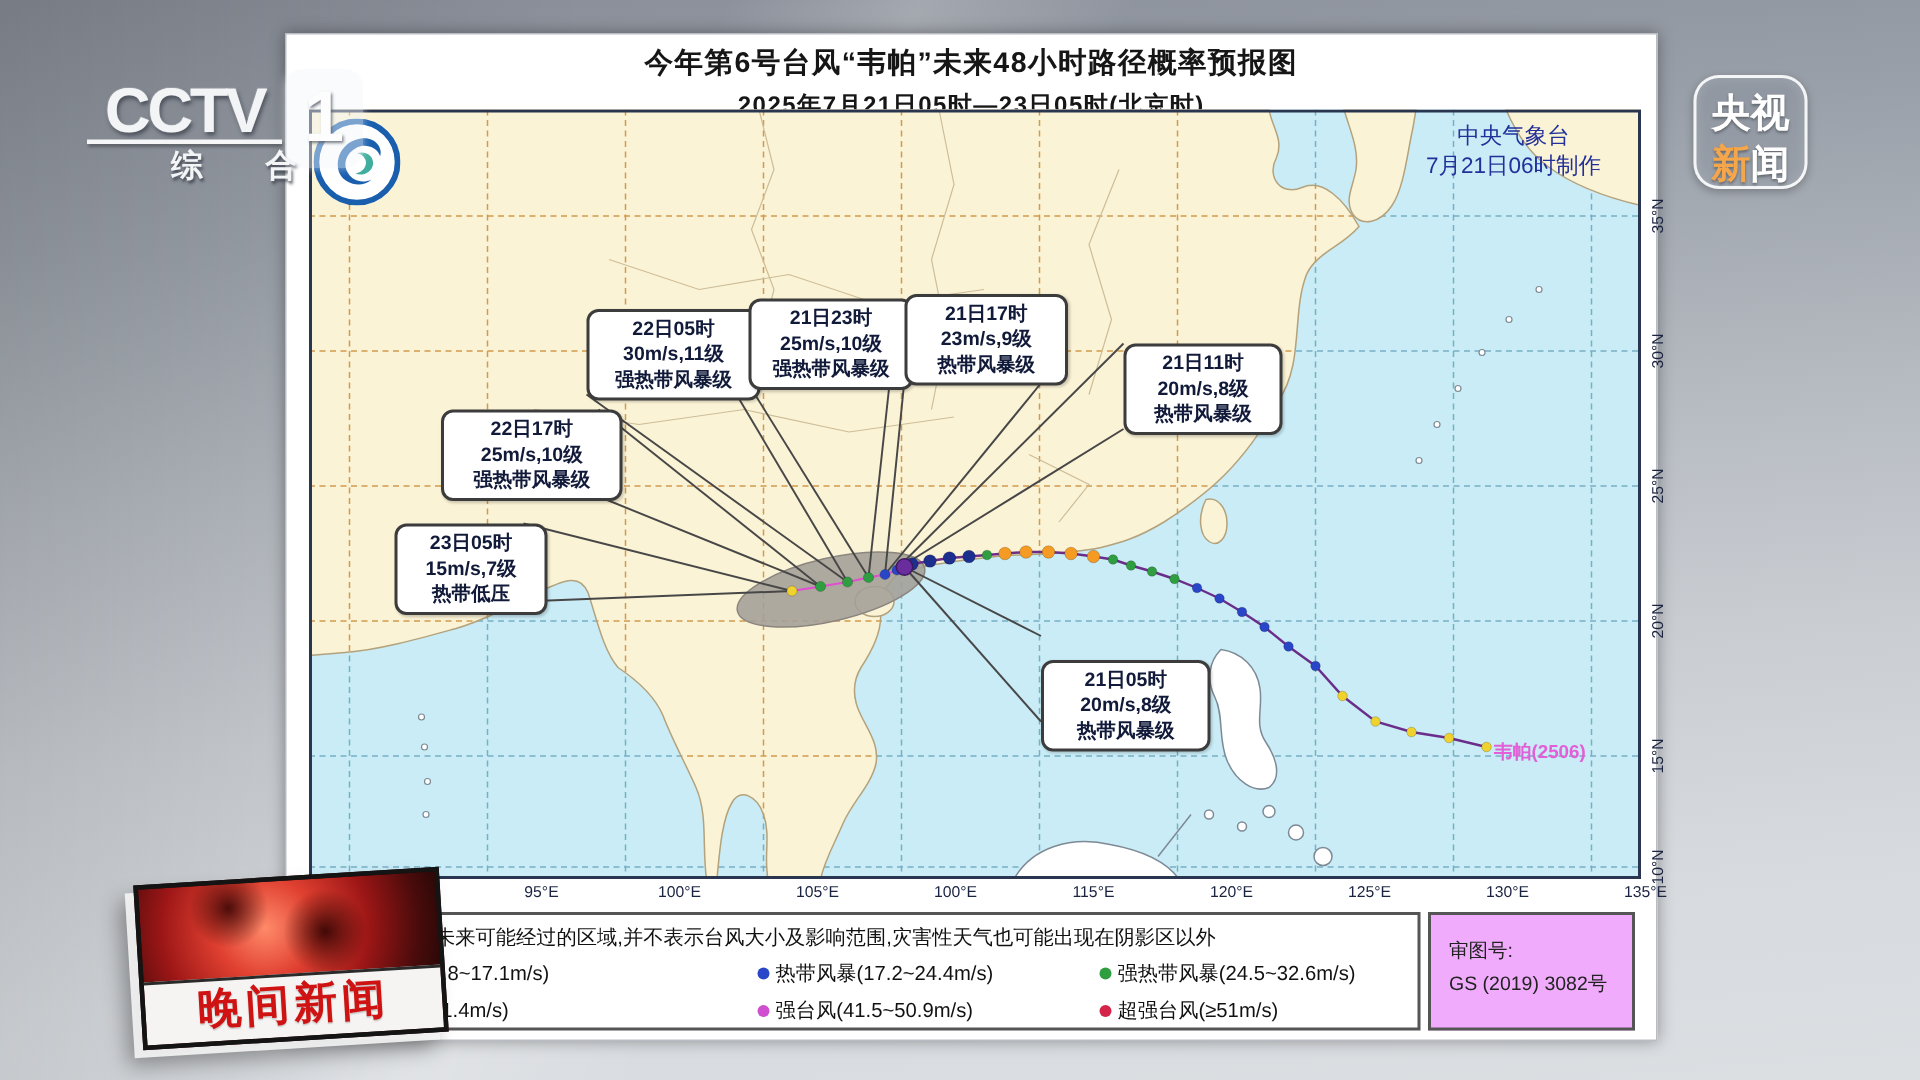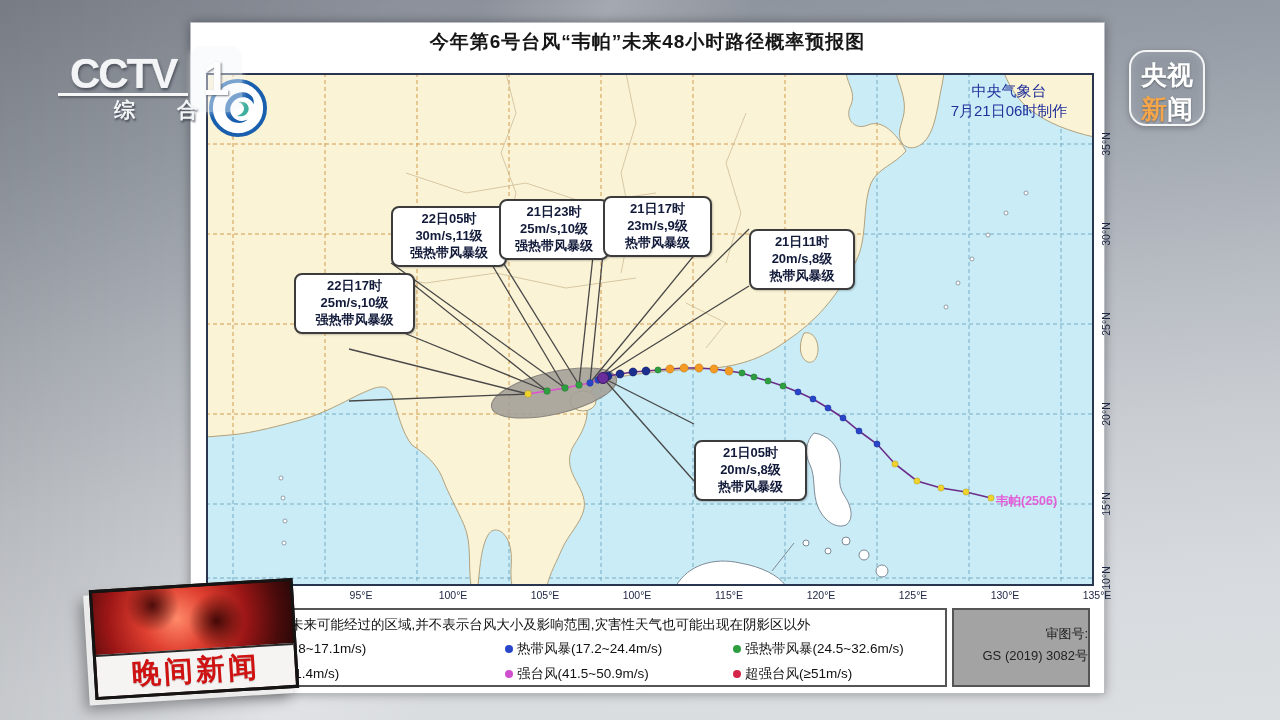--- a/index.html
+++ b/index.html
@@ -50,22 +50,22 @@
   #legend-box{
     position:absolute;left:6px;top:585px;width:750px;height:79px;
     border:2px solid #555;background:#fff;box-sizing:border-box;
   }
   #cone-note-row{position:absolute;left:8px;top:6px;font-size:13.5px;color:#111;white-space:nowrap;}
   #cone-sym{display:inline-block;width:22px;height:10px;background:#a39e97;border:1px solid #77736d;border-radius:50%;vertical-align:-1px;margin-right:5px;}
   .leg-item{position:absolute;font-size:13.5px;color:#111;white-space:nowrap;}
   .leg-dot{display:inline-block;width:8px;height:8px;border-radius:50%;margin-right:4px;vertical-align:0px;}
   #license-box{
     position:absolute;left:761px;top:585px;width:138px;height:79px;
-    border:2px solid #555;background:#a3a3a3;box-sizing:border-box;
-    font-size:13px;color:#222;padding:13px 0 0 12px;line-height:1.7;text-align:right;
+    border:2px solid #555;background:#f0abfc;box-sizing:border-box;
+    font-size:13px;color:#222;padding:13px 0 0 12px;line-height:1.7;
   }
   
   #cctv-logo{position:absolute;left:70px;top:50px;z-index:5;color:#f2f4f6;}
   #cctv-text{
     font-size:42px;font-weight:bold;letter-spacing:-2px;
     text-shadow:1px 2px 3px rgba(50,55,65,.75),0 0 1px #fff;
   }
   #cctv-underline{position:absolute;left:-12px;top:43px;width:130px;height:3px;background:rgba(255,255,255,.92);box-shadow:1px 2px 2px rgba(0,0,0,.3);}
   #cctv-one{
     position:absolute;left:120px;top:-4px;width:52px;height:66px;border-radius:12px;
@@ -127,20 +127,21 @@
 <div id="program-badge">
   <div id="program-globe"></div>
   <div id="program-strip">
     <span>晚间新闻</span>
   </div>
 </div>
 
 <div id="panel">
   <div id="title-wrap">
     <div id="title-line1">今年第6号台风“韦帕”未来48小时路径概率预报图</div>
+    <div id="title-line2">2025年7月21日05时—23日05时(北京时)</div>
   </div>
 
   <div id="map-wrap">
     <svg id="map-svg" width="888" height="513" viewBox="0 0 888 513">
       <defs>
         <clipPath id="landclip">
           <path d="M0,0 H640 C642,12 650,20 645,32 C638,45 648,58 662,52 C676,46 690,60 700,78 C688,92 672,95 665,110 C658,128 660,150 656,170 C653,185 648,192 645,196 C636,214 622,232 610,244 C598,256 584,266 570,275 C552,286 540,289 528,292 C505,297 480,296 458,298 C440,300 420,302 405,306 L398,306 C388,312 380,322 381,336 C382,348 376,360 368,372 C362,382 362,392 368,404 C374,416 380,424 378,436 C375,450 362,462 356,476 C350,490 344,500 341,513 L306,513 C303,498 308,484 303,470 C299,458 288,452 282,462 C276,472 274,490 272,513 L265,513 C262,492 266,470 258,452 C252,438 242,420 236,404 C230,390 218,380 206,372 C196,360 192,340 186,322 C180,308 168,315 152,322 C136,330 118,340 98,346 C76,352 48,360 24,362 L0,364 Z"></path>
         </clipPath>
       </defs>
 
@@ -303,20 +304,23 @@
 强热带风暴级</div>
       <div class="callout" style="left: 397px; top: 123px; width: 93px;">21日17时
 23m/s,9级
 热带风暴级</div>
       <div class="callout" style="left: 543px; top: 156px; width: 90px;">21日11时
 20m/s,8级
 热带风暴级</div>
       <div class="callout" style="left: 88px; top: 200px; width: 105px;">22日17时
 25m/s,10级
 强热带风暴级</div>
+      <div class="callout" style="left: 57px; top: 276px; width: 86px;">23日05时
+15m/s,7级
+热带低压</div>
       <div class="callout" style="left: 488px; top: 367px; width: 97px;">21日05时
 20m/s,8级
 热带风暴级</div>
     </div>
 
   <div id="legend-box">
     <div id="cone-note-row"><span id="cone-sym"></span><span>台风中心未来可能经过的区域,并不表示台风大小及影响范围,灾害性天气也可能出现在阴影区以外</span></div>
     <div id="legend-items">
         <div class="leg-item" style="left: 10px; top: 30px;"><span class="leg-dot" style="background: rgb(240, 210, 46);"></span><span>热带低压(10.8~17.1m/s)</span></div>
         <div class="leg-item" style="left: 306px; top: 30px;"><span class="leg-dot" style="background: rgb(42, 70, 200);"></span><span>热带风暴(17.2~24.4m/s)</span></div>

